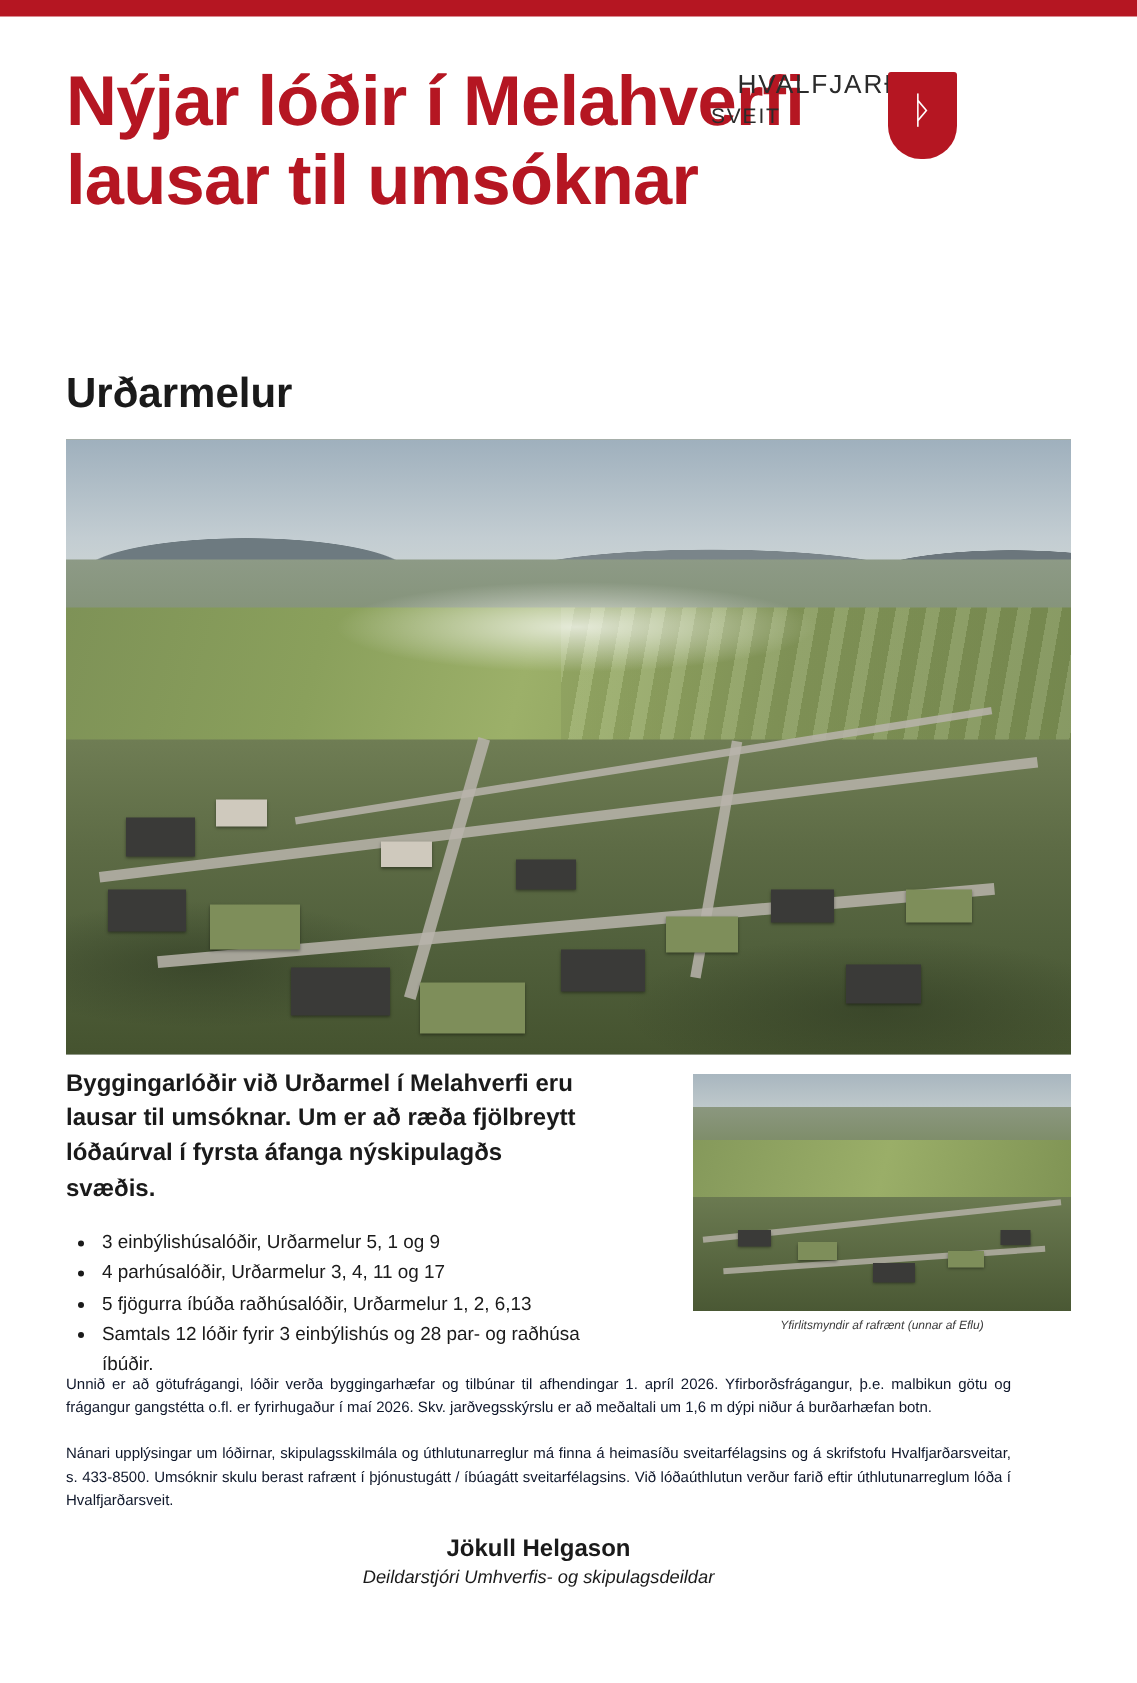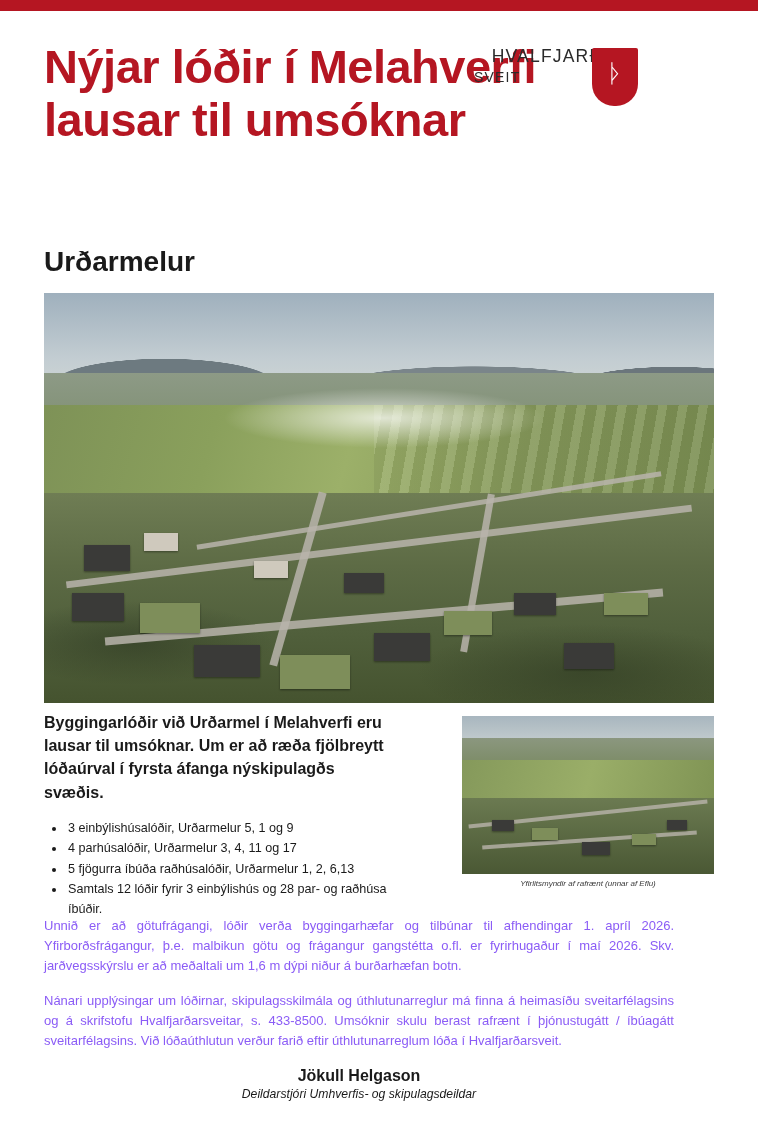--- a/index.html
+++ b/index.html
@@ -241,23 +241,23 @@
     text-align: center;
   }
 
   .paras {
     position: absolute;
     left: 44px;
     top: 905px;
     width: 630px;
   }
   .para {
-    font-size: 13px;
+    font-size: 10px;
     line-height: 1.52;
-    color: #8b5cf6;
+    color: #0f172a;
     margin-bottom: 16px;
     text-align: justify;
   }
   .para.bold-line {
     font-weight: bold;
     margin-bottom: 18px;
     text-align: left;
   }
   .sign {
     text-align: center;

